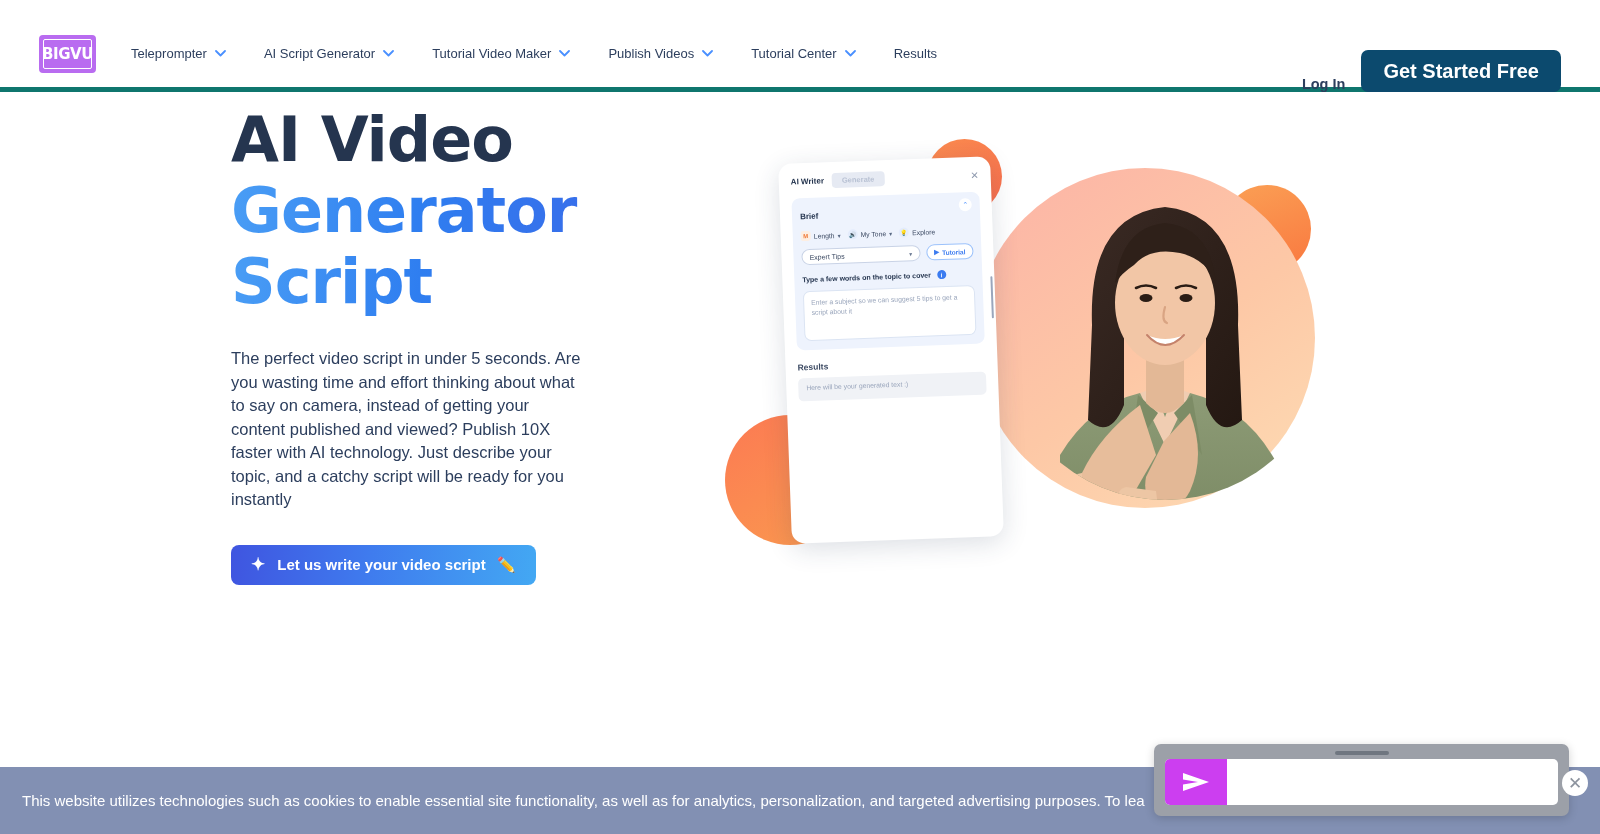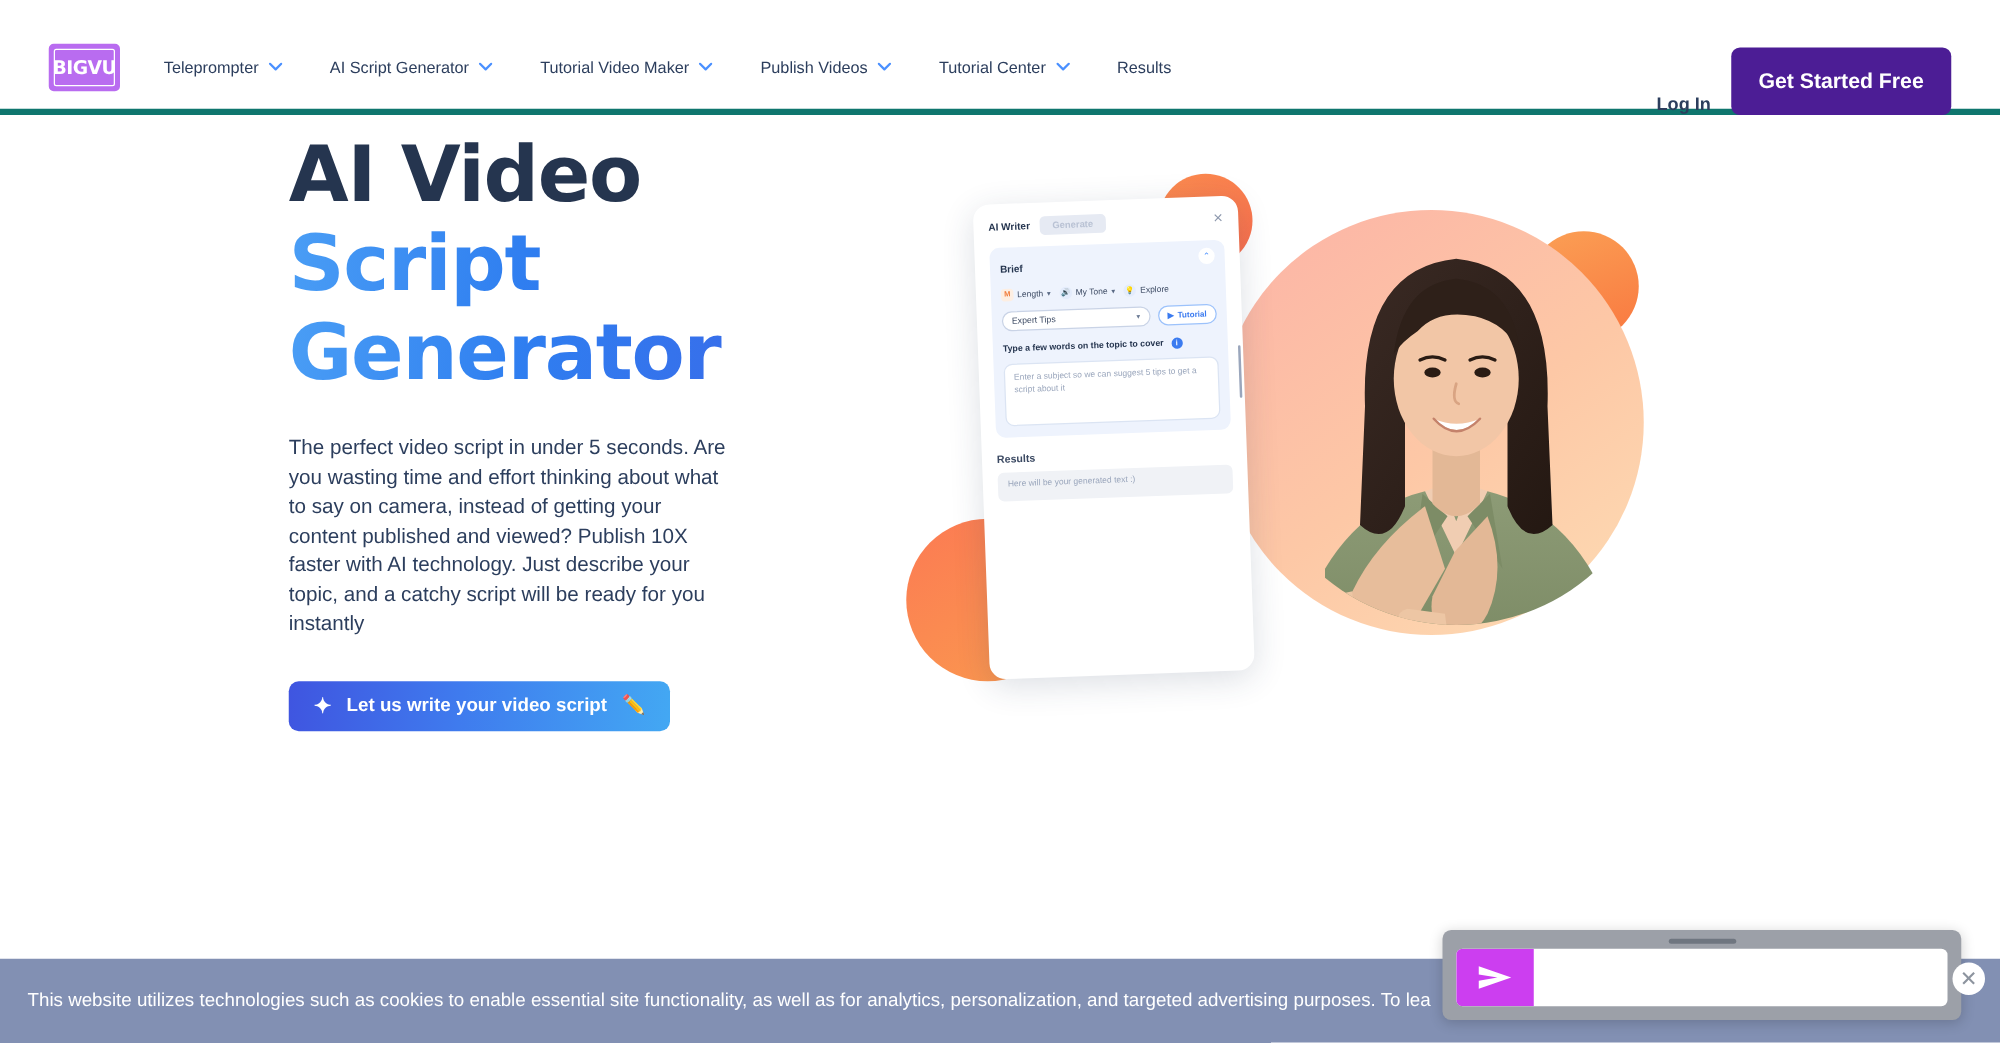--- a/index.html
+++ b/index.html
@@ -58,25 +58,25 @@
   .chev svg { display: block; }
   .nav-right {
     position: absolute; right: 39px; top: 0;
     height: 77px; display: flex; align-items: flex-end;
   }
   .login-link {
     color: #2c3e5d; font-size: 14.5px; font-weight: bold;
     margin-right: 16px; cursor: pointer;
   }
   .get-started {
-    background: #4c1d95;
+    background: #0c4a6e;
     color: #ffffff;
-    font-size: 17px; font-weight: bold;
+    font-size: 20px; font-weight: bold;
     padding: 0 22px;
-    height: 54px;
+    height: 42px;
     line-height: 42px;
     border-radius: 7px;
     border: none;
     cursor: pointer;
     font-family: "Liberation Sans", sans-serif;
   }
 
   
   .hero-left { position: absolute; left: 231px; top: 104px; width: 420px; }
   .hero-h1 {
@@ -343,22 +343,22 @@
 
   <div class="nav-right">
     <span class="login-link">Log In</span>
     <button class="get-started">Get Started Free</button>
   </div>
 </div>
 
 <div class="hero-left">
   <h1 class="hero-h1">
     <span class="h1-dark">AI Video</span>
+    <span class="h1-blue">Generator</span>
     <span class="h1-blue">Script</span>
-    <span class="h1-blue">Generator</span>
   </h1>
   <p class="hero-p">The perfect video script in under 5 seconds. Are you wasting time and effort thinking about what to say on camera, instead of getting your content published and viewed? Publish 10X faster with AI technology. Just describe your topic, and a catchy script will be ready for you instantly</p>
   <button class="cta-btn">
     <span class="cta-spark">✦</span>
     <span>Let us write your video script</span>
     <span class="cta-pencil">✏️</span>
   </button>
 </div>
 
 <div class="hero-art">

